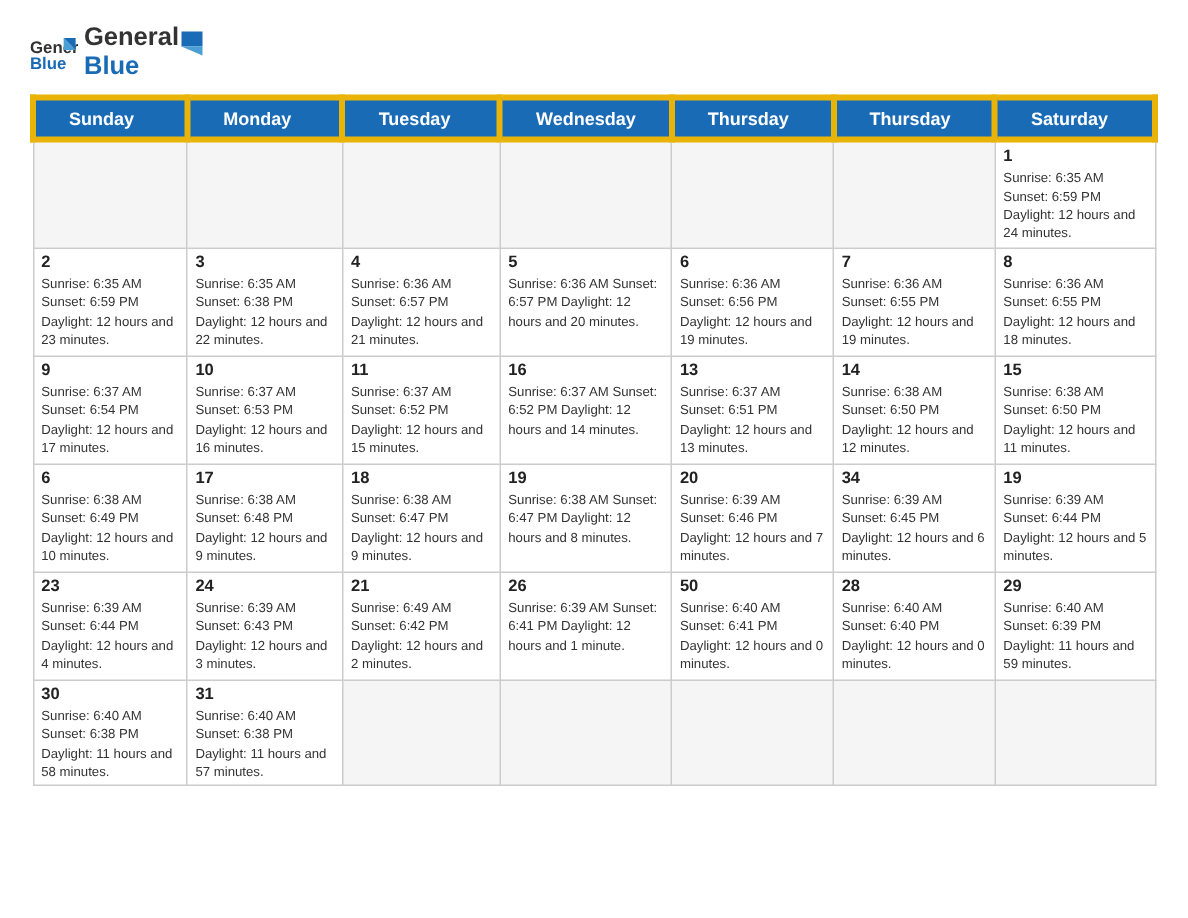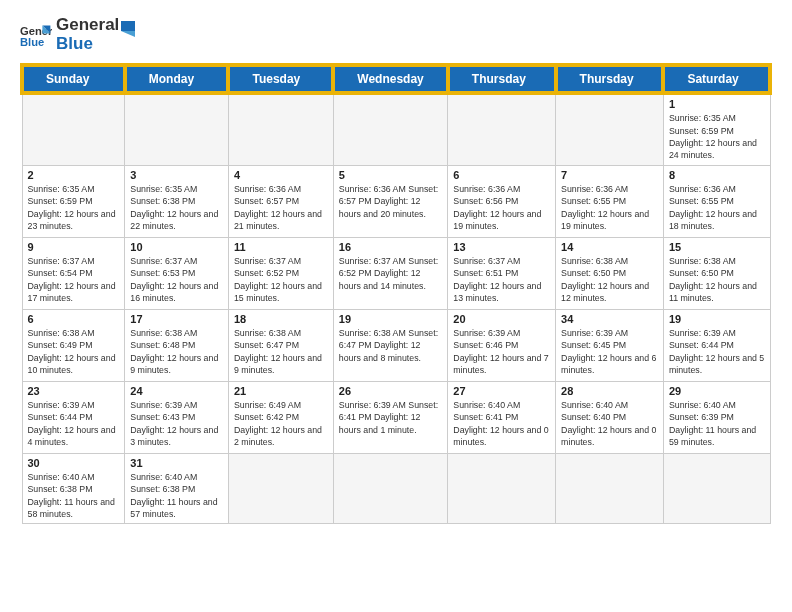--- a/index.html
+++ b/index.html
@@ -297,21 +297,21 @@
 Sunset: 6:42 PM
 Daylight: 12 hours and 2 minutes.</div>
           </td>
           <td>
             <span class="day-num">26</span>
             <div class="day-info">Sunrise: 6:39 AM
 Sunset: 6:41 PM
 Daylight: 12 hours and 1 minute.</div>
           </td>
           <td>
-            <span class="day-num">27</span>
+            <span class="day-num">50</span>
             <div class="day-info">Sunrise: 6:40 AM
 Sunset: 6:41 PM
 Daylight: 12 hours and 0 minutes.</div>
           </td>
           <td>
             <span class="day-num">28</span>
             <div class="day-info">Sunrise: 6:40 AM
 Sunset: 6:40 PM
 Daylight: 12 hours and 0 minutes.</div>
           </td>

